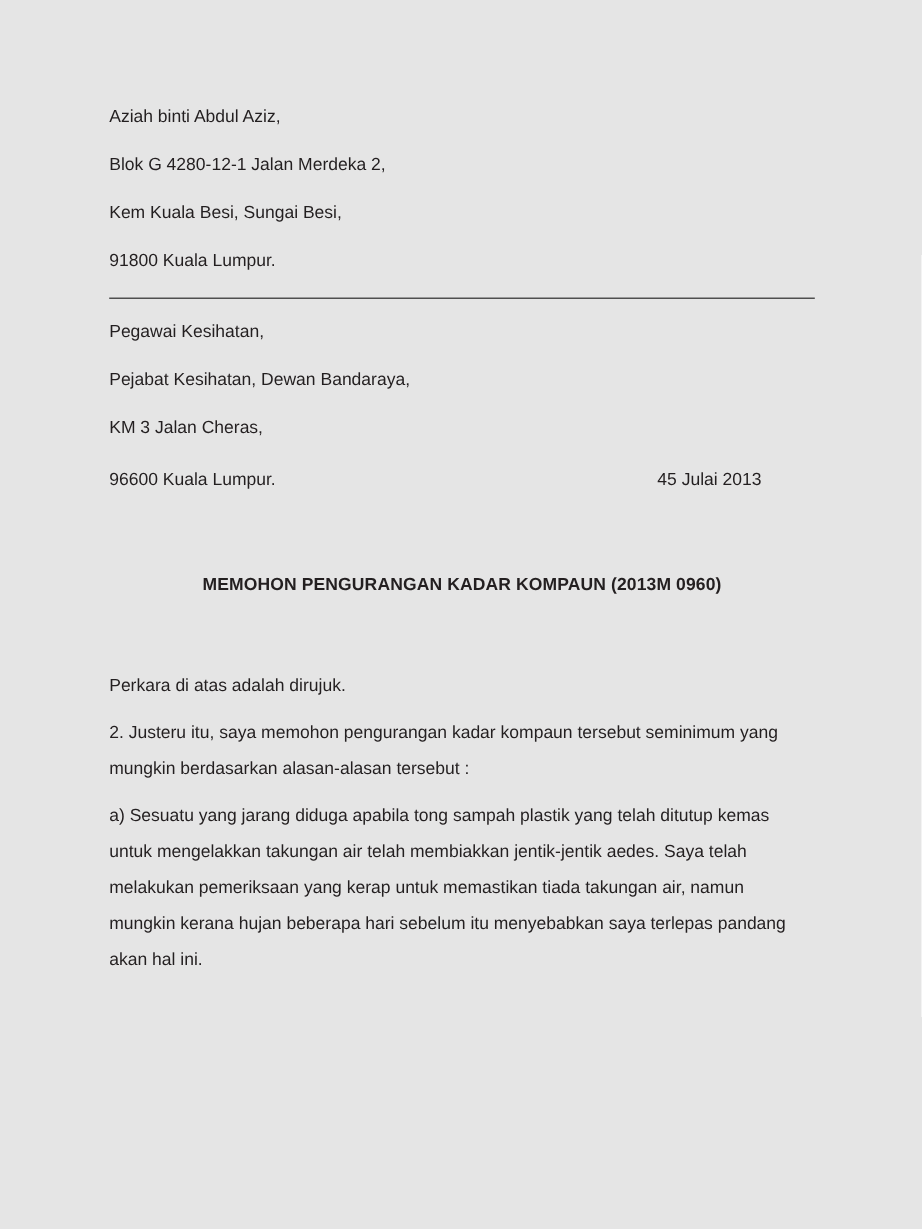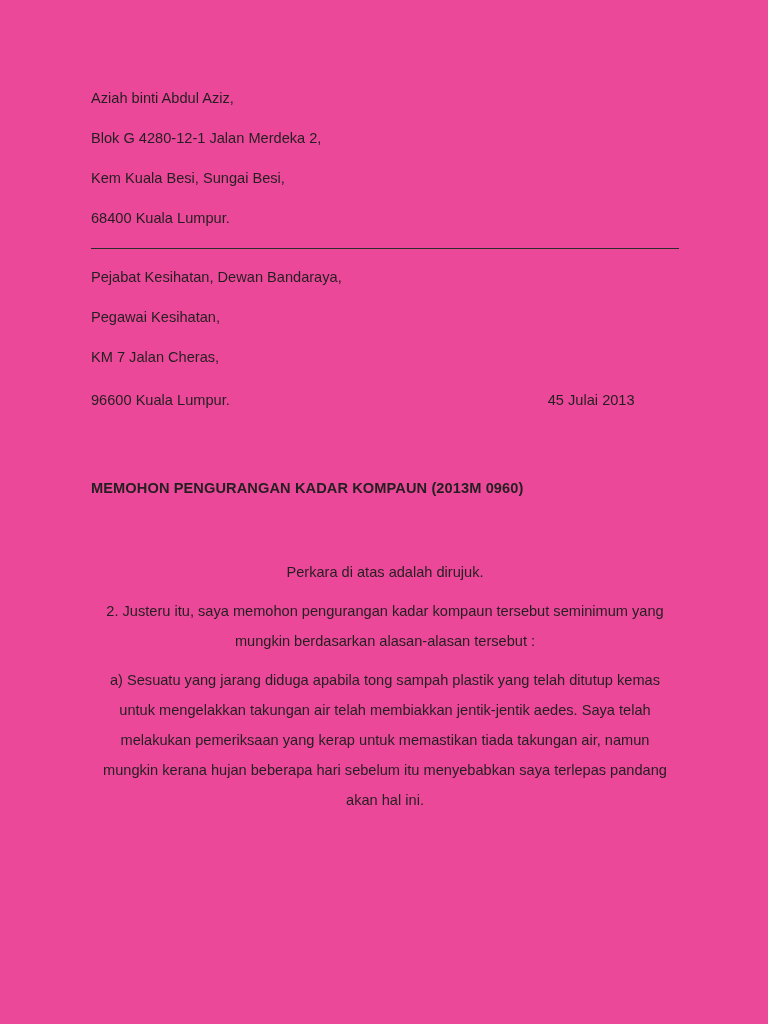--- a/index.html
+++ b/index.html
@@ -12,21 +12,21 @@
     height: 1024px;
     font-family: "Liberation Sans", sans-serif;
     color: #231f20;
     -webkit-font-smoothing: antialiased;
   }
 
   .page {
     position: relative;
     width: 768px;
     height: 1024px;
-    background: #ec4899;
+    background: #e5e5e5;
     box-sizing: border-box;
     overflow: hidden;
   }
 
   .content {
     position: absolute;
     left: 91px;
     top: 88px;
     width: 588px;
   }
@@ -79,52 +79,53 @@
     color: #231f20;
   }
 
   .subject {
     font-size: 14.6px;
     font-weight: bold;
     line-height: 21px;
     margin: 0;
     color: #231f20;
     letter-spacing: 0.1px;
+    text-align: center;
   }
 
   .gap-before-body { height: 58px; }
 
   .para {
     font-size: 14.6px;
     line-height: 30px;
     margin: 0 0 9px 0;
     color: #231f20;
-    text-align: center;
+    text-align: left;
   }
 </style>
 </head>
 <body>
 
 <div class="page">
   <div class="content">
 
     <div>
       <p class="addr-line">Aziah binti Abdul Aziz,</p>
       <p class="addr-line">Blok G 4280-12-1 Jalan Merdeka 2,</p>
       <p class="addr-line">Kem Kuala Besi, Sungai Besi,</p>
-      <p class="addr-line">68400 Kuala Lumpur.</p>
+      <p class="addr-line">91800 Kuala Lumpur.</p>
     </div>
 
     <hr class="rule">
     <div class="gap-after-rule"></div>
 
     <div>
+      <p class="recip-line">Pegawai Kesihatan,</p>
       <p class="recip-line">Pejabat Kesihatan, Dewan Bandaraya,</p>
-      <p class="recip-line">Pegawai Kesihatan,</p>
-      <p class="recip-line">KM 7 Jalan Cheras,</p>
+      <p class="recip-line">KM 3 Jalan Cheras,</p>
       <p class="datewrap"><span class="city">96600 Kuala Lumpur.</span><span class="spacer"></span><span>45 Julai</span> <span>2013</span></p>
     </div>
 
     <div class="gap-before-salutation"></div>
 
 
     <p class="subject">MEMOHON PENGURANGAN KADAR KOMPAUN (2013M 0960)</p>
 
     <div class="gap-before-body"></div>
 

